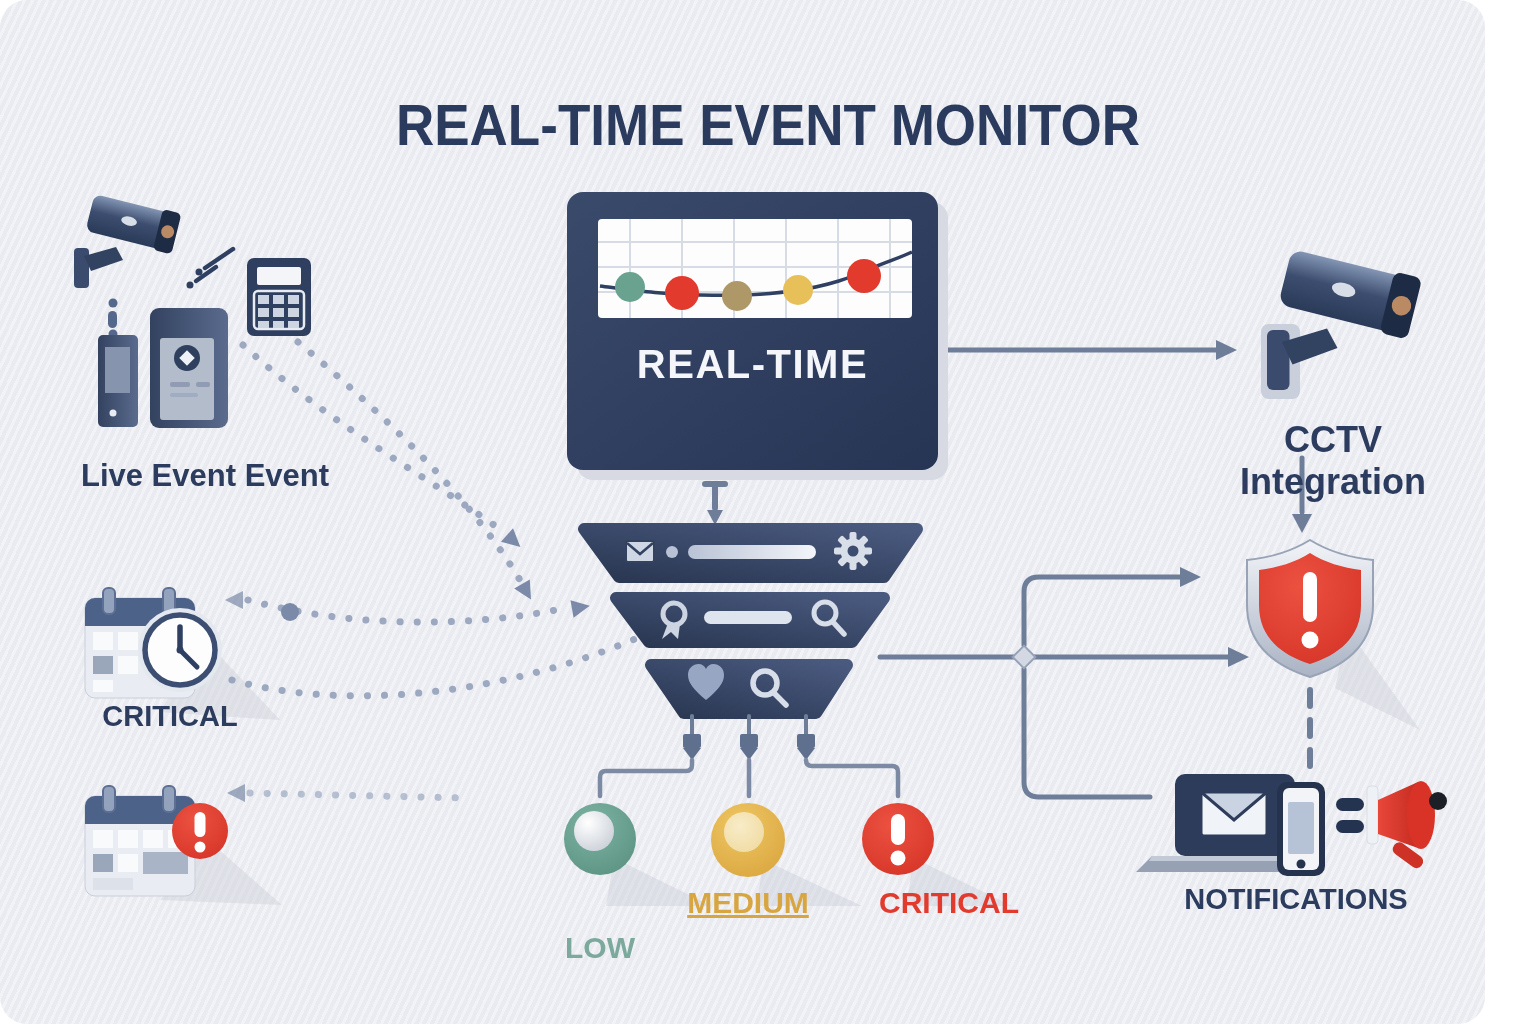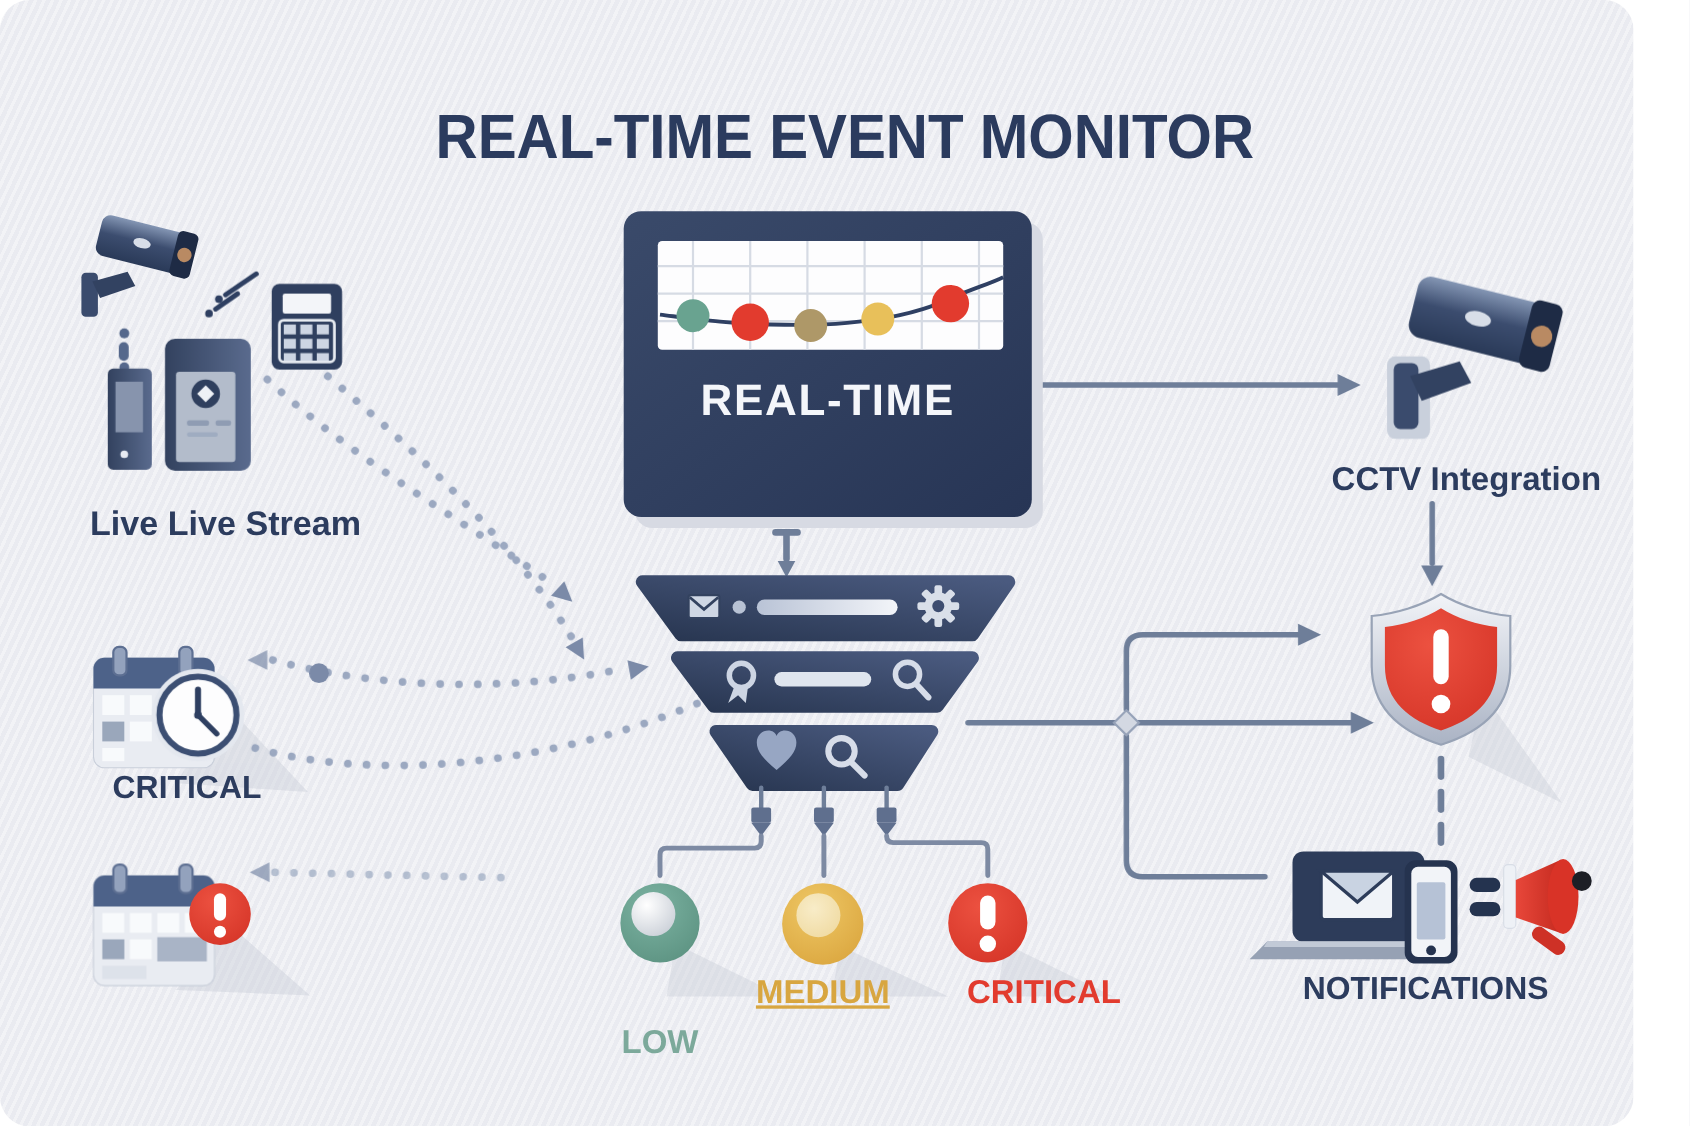--- a/index.html
+++ b/index.html
@@ -13,21 +13,21 @@
   .art{position:absolute;left:0;top:0;z-index:1;}
   .txt{position:absolute;z-index:2;color:#2c3c5e;font-weight:bold;text-align:center;}
   .title{
     left:0;top:54px;width:1536px;font-size:57px;letter-spacing:0px;
     transform:scaleX(.93);transform-origin:50% 50%;color:#2b3b5e;
   }
   .lbl{font-size:29px;}
   .lbl-les{left:50px;top:458px;width:310px;font-size:31px;}
   .lbl-hol{left:60px;top:700px;width:220px;}
   .lbl-exc{left:56px;top:898px;width:224px;}
-  .lbl-cctv{left:1193px;top:419px;width:280px;font-size:30px;}
+  .lbl-cctv{left:1193px;top:419px;width:280px;font-size:36px;}
   .lbl-notif{left:1156px;top:883px;width:280px;font-size:29px;}
   .panel-text{
     left:567px;top:340px;width:371px;color:#f4f6fa;font-size:40px;
     line-height:48px;letter-spacing:1.5px;
   }
   .sev{top:886px;width:128px;font-size:30px;}
   .sev-low{left:536px;color:#7ca99b;margin-top:45px;}
   .sev-med{left:684px;color:#d8a640;text-decoration:underline;}
   .sev-crit{left:879px;color:#e23b2e;text-align:right;}
 </style>
@@ -363,21 +363,21 @@
     <rect x="1367" y="786" width="11" height="58" rx="4" fill="#eef1f6" stroke="#d8dde6"></rect>
     <polygon points="1378,800 1418,782 1418,848 1378,834" fill="url(#gMega)"></polygon>
     <ellipse cx="1421" cy="815" rx="14" ry="34" fill="#d93327"></ellipse>
     <circle cx="1438" cy="801" r="9" fill="#1d1f26"></circle>
     <rect x="0" y="0" width="34" height="13" rx="6" transform="translate(1398,840) rotate(36)" fill="#ce3126"></rect>
   </g>
 </svg>
 
 <h1 class="txt title">REAL-TIME EVENT MONITOR</h1>
 
-<div class="txt lbl lbl-les">Live Live Stream</div>
+<div class="txt lbl lbl-les">Live Event Event</div>
 <div class="txt lbl lbl-hol">CRITICAL</div>
 
 <div class="txt panel-text">
   <div>REAL-TIME</div>
 </div>
 
 <div class="txt sev sev-low">LOW</div>
 <div class="txt sev sev-med">MEDIUM</div>
 <div class="txt sev sev-crit">CRITICAL</div>
 

